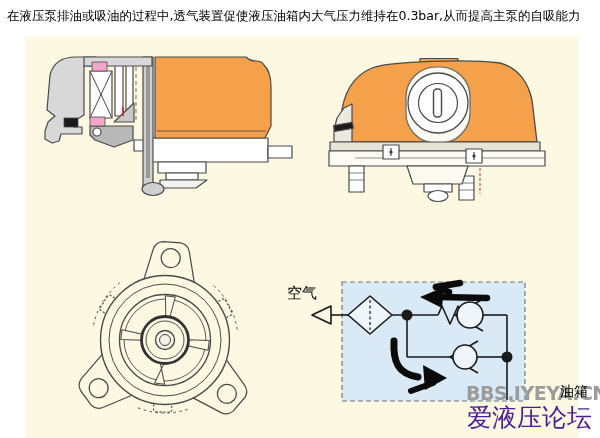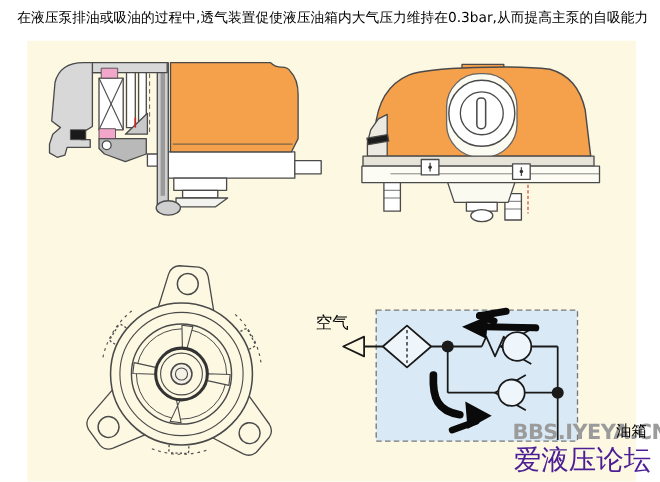--- a/index.html
+++ b/index.html
@@ -1,18 +1,18 @@
 <!DOCTYPE html>
 <html><head>
 <meta charset="utf-8">
 <style>
   * { margin:0; padding:0; box-sizing:border-box; }
   html,body { width:600px; height:438px; background:#ffffff; overflow:hidden;
     font-family:"DejaVu Sans", sans-serif; position:relative; }
-  .abs { position:absolute;text-align:center; }
+  .abs { position:absolute; }
   #caption { left:7px; top:7px; width:591px; font-size:12.5px; line-height:1.45;
     color:#000; letter-spacing:0px; }
   #figure-area { left:25px; top:37px; width:553px; height:401px; background:#FCF8E2; }
   svg { position:absolute; overflow:visible; }
   .lbl { position:absolute; color:#000; font-weight:normal; z-index:6; }
   #air-label { left:287px; top:284px; font-size:15px; }
   #tank-label { left:527px; top:383px; font-size:14px; z-index:9;margin-left:33px; }
   #watermark-site { left:466px; top:382px; font-size:19px; font-weight:bold;
     color:#9b9b9b; letter-spacing:-0.5px; z-index:8; position:absolute; }
   #watermark-forum { left:467px; top:401px; font-size:25px; color:#4c1d95;

